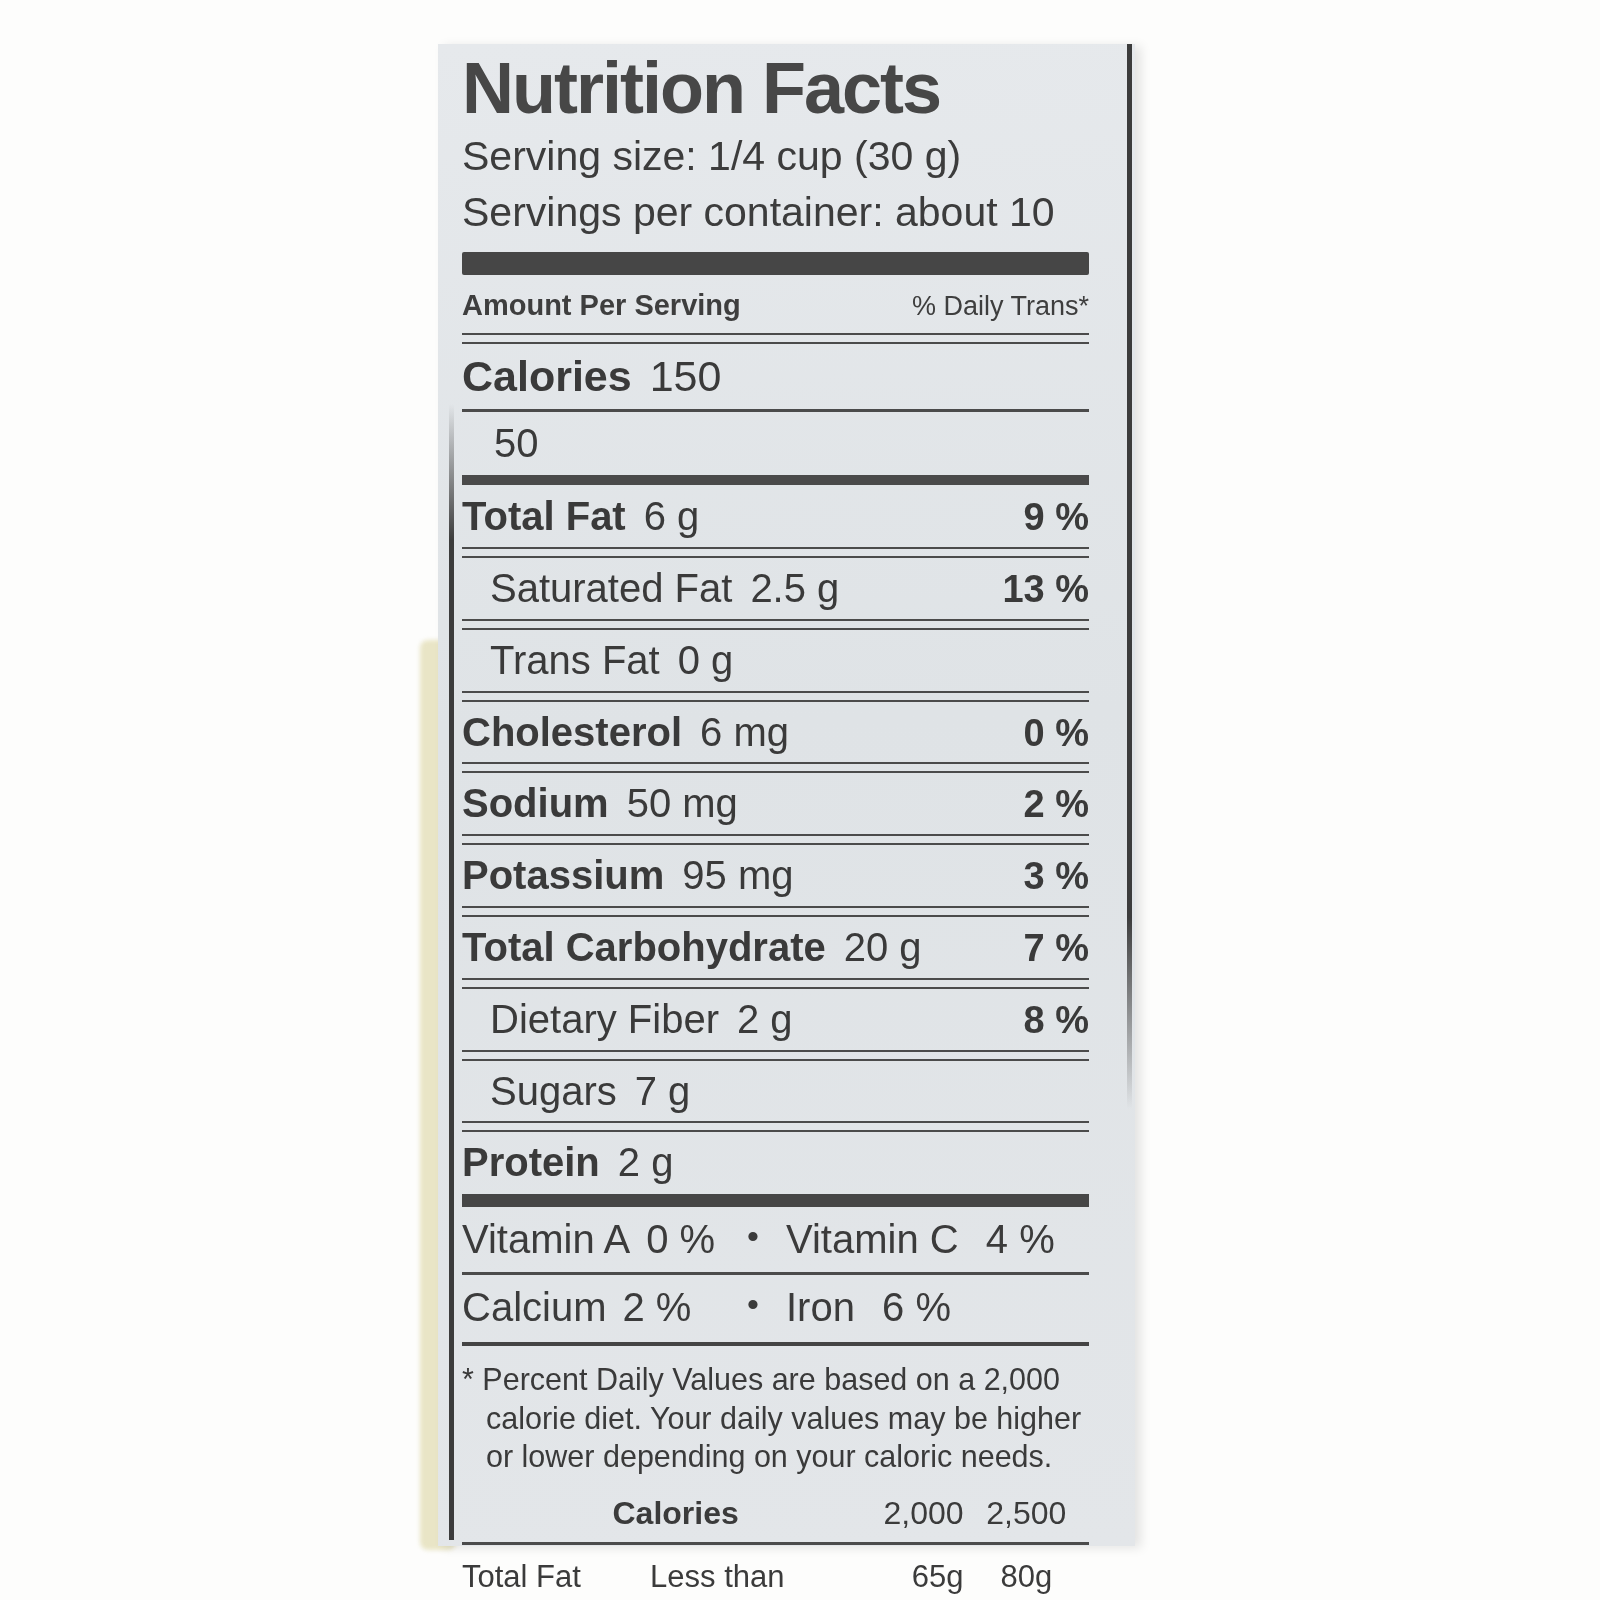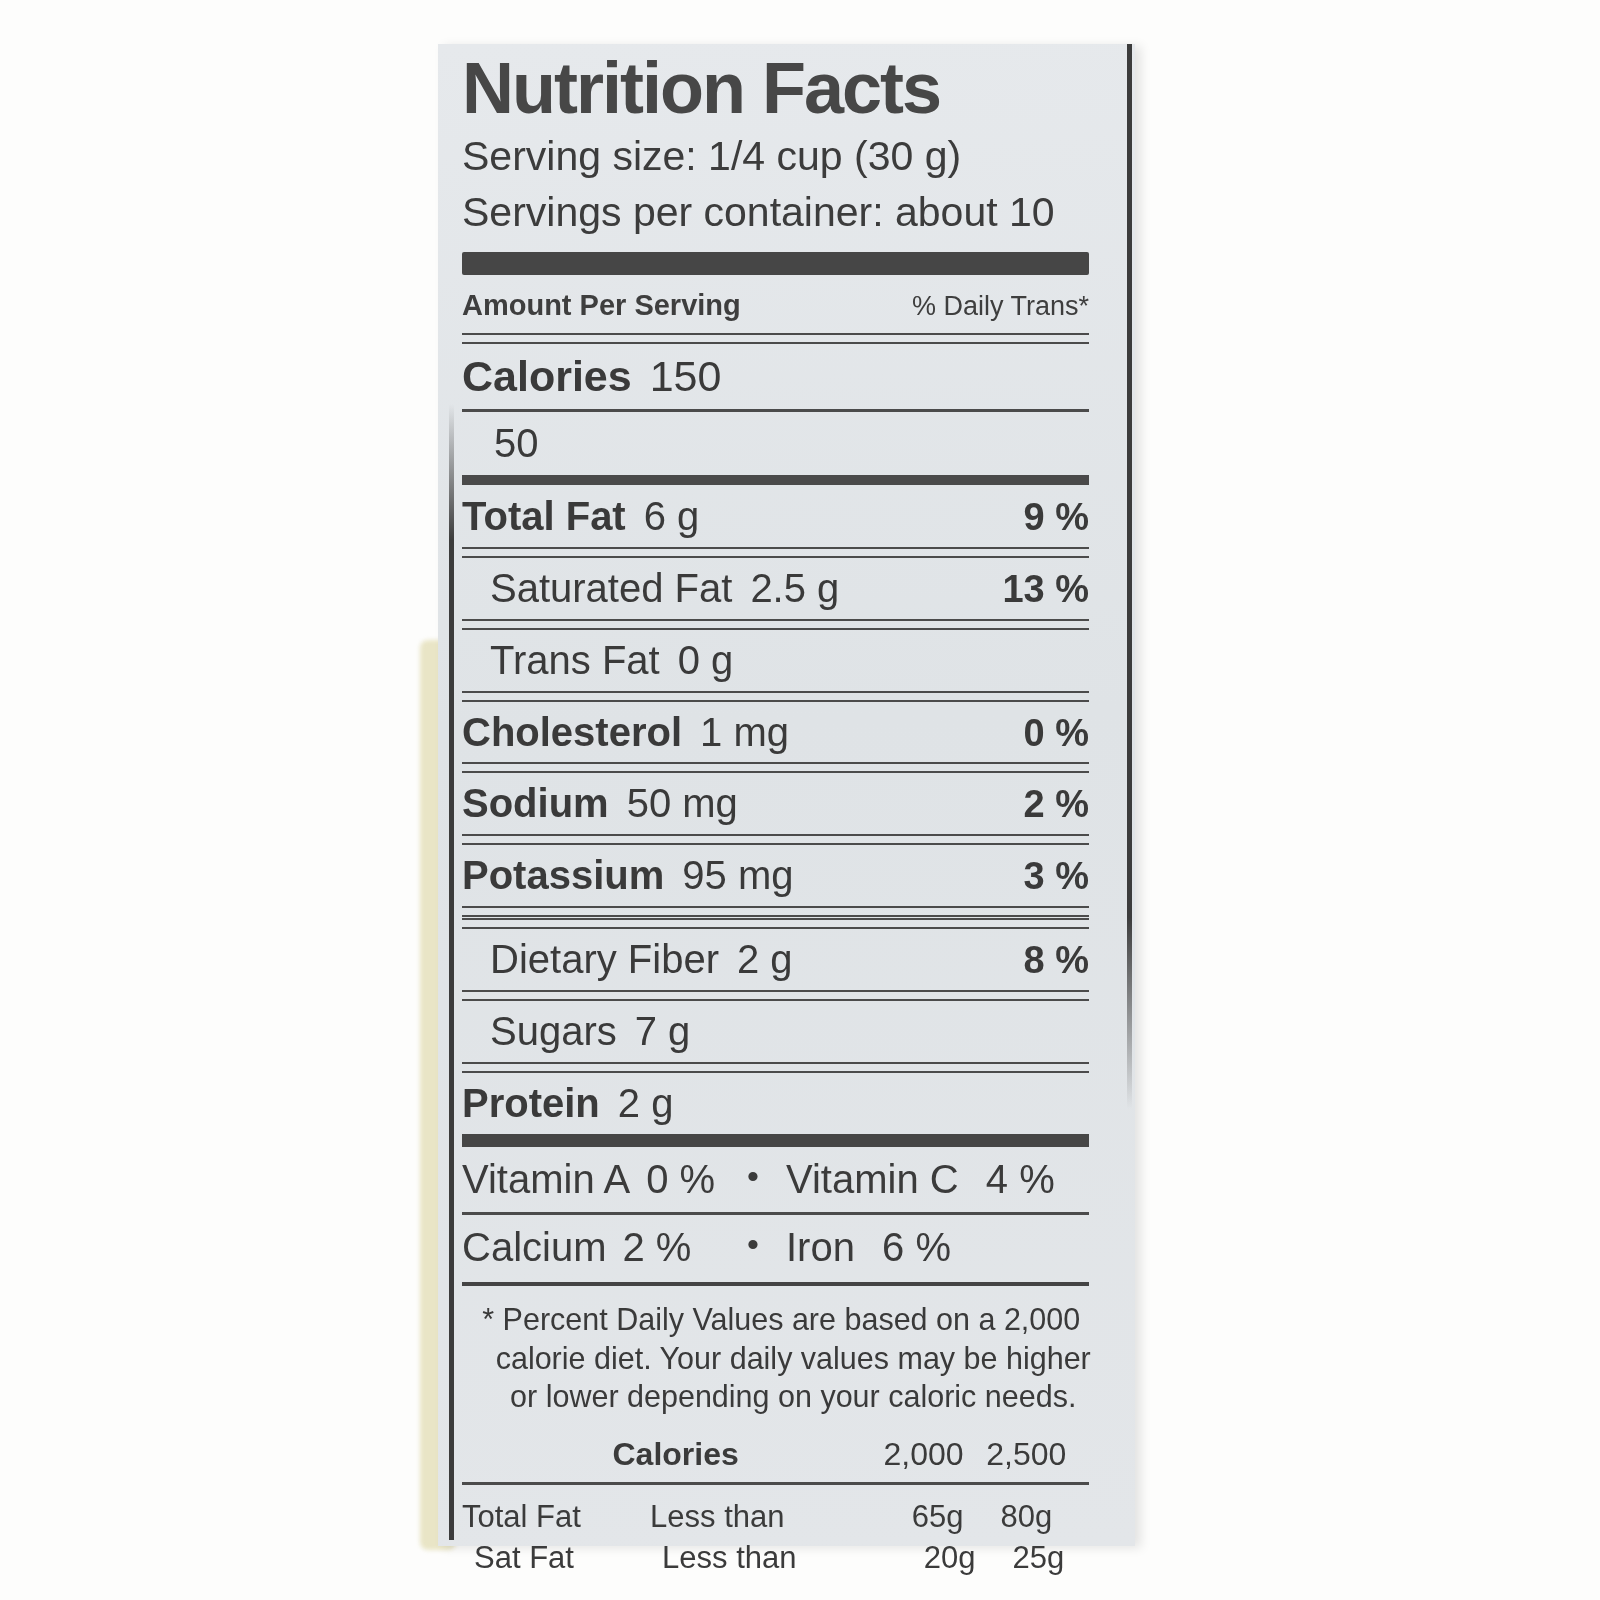--- a/index.html
+++ b/index.html
@@ -56,21 +56,21 @@
   .b{font-weight:700;}
   .cal-row{font-size:43px;}
   .indent{padding-left:28px;}
   .indent-sm{padding-left:14px;}
 
   .vitrow{display:flex;align-items:flex-start;font-size:40px;padding:8px 0;}
   .vit-left{width:258px;display:flex;}
   .bullet{width:66px;text-align:center;font-size:34px;}
   .vit-gap{margin-left:16px;}
 
-  .footnote{font-size:30.5px;line-height:1.26;color:#3a3a3a;margin:14px 0 6px;padding-left:24px;text-indent:-24px;width:98%;text-align:center;}
+  .footnote{font-size:30.5px;line-height:1.26;color:#3a3a3a;margin:14px 0 6px;padding-left:24px;text-indent:-24px;width:98%;}
 
   .reftable{margin-top:16px;font-size:31px;color:#3b3b3b;}
   .trow{display:flex;align-items:baseline;padding:2.5px 0;line-height:1.15;}
   .t-name{flex:0 0 30%;}
   .t-qual{flex:0 0 28%;}
   .t-v1{flex:0 0 22%;text-align:right;}
   .t-v2{flex:0 0 20%;text-align:center;}
   .thead{font-size:32px;padding:4px 0 8px;}
   .thead .t-name{flex:0 0 24%;}
   .thead .t-qual{flex:0 0 34%;font-weight:700;}
@@ -125,39 +125,44 @@
     <div class="sep-double"></div>
 
     <div class="row indent">
       <span class="nm">Trans Fat</span>
       <span class="val">0 g</span>
     </div>
     <div class="sep-double"></div>
 
     <div class="row">
       <span class="nm b">Cholesterol</span>
-      <span class="val">1 mg</span>
+      <span class="val">6 mg</span>
       <span class="dv">0 %</span>
     </div>
     <div class="sep-double"></div>
 
     <div class="row">
       <span class="nm b">Sodium</span>
       <span class="val">50 mg</span>
       <span class="dv">2 %</span>
     </div>
     <div class="sep-double"></div>
 
     <div class="row">
       <span class="nm b">Potassium</span>
       <span class="val">95 mg</span>
       <span class="dv">3 %</span>
     </div>
     <div class="sep-double"></div>
 
+    <div class="row">
+      <span class="nm b">Total Carbohydrate</span>
+      <span class="val">20 g</span>
+      <span class="dv">7 %</span>
+    </div>
     <div class="sep-double"></div>
 
     <div class="row indent">
       <span class="nm">Dietary Fiber</span>
       <span class="val">2 g</span>
       <span class="dv">8 %</span>
     </div>
     <div class="sep-double"></div>
 
     <div class="row indent">

